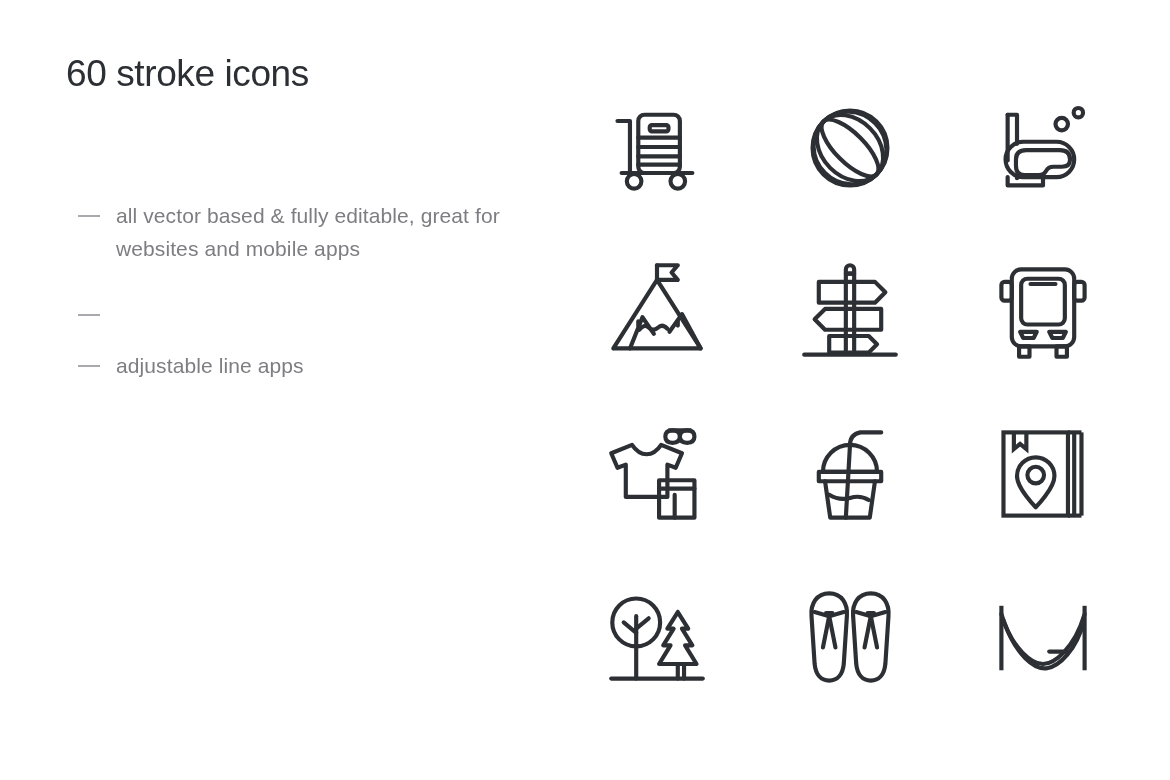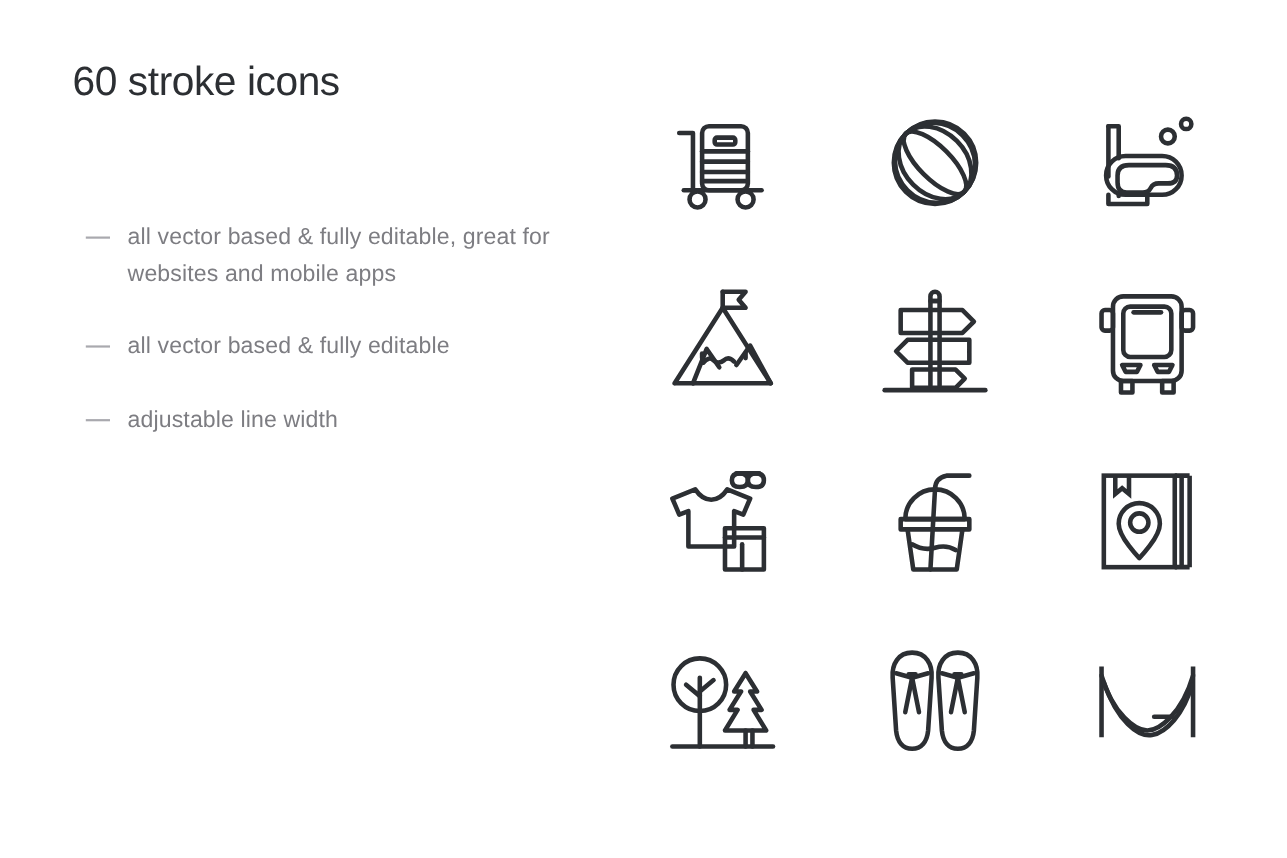--- a/index.html
+++ b/index.html
@@ -118,25 +118,24 @@
   <div class="left-col">
     <h1 class="page-title">60 stroke icons</h1>
 
     <ul class="feature-list">
       <li class="feature-item">
         <span class="feature-dash"></span>
         <span class="feature-text">all vector based &amp; fully editable, great for websites and mobile apps</span>
       </li>
       <li class="feature-item">
         <span class="feature-dash"></span>
-        <span class="feature-text">all vector based &amp; fully editable</span>
       </li>
       <li class="feature-item">
         <span class="feature-dash"></span>
-        <span class="feature-text">adjustable line width</span>
+        <span class="feature-text">adjustable line apps</span>
       </li>
     </ul>
   </div>
 
   <div class="icon-grid">
 
     <div class="icon-cell">
       <svg viewBox="0 0 100 100">
         <rect class="stroke" x="32" y="18" width="40" height="56" rx="6"></rect>
         <rect class="stroke" x="43" y="28" width="18" height="6" rx="2"></rect>

